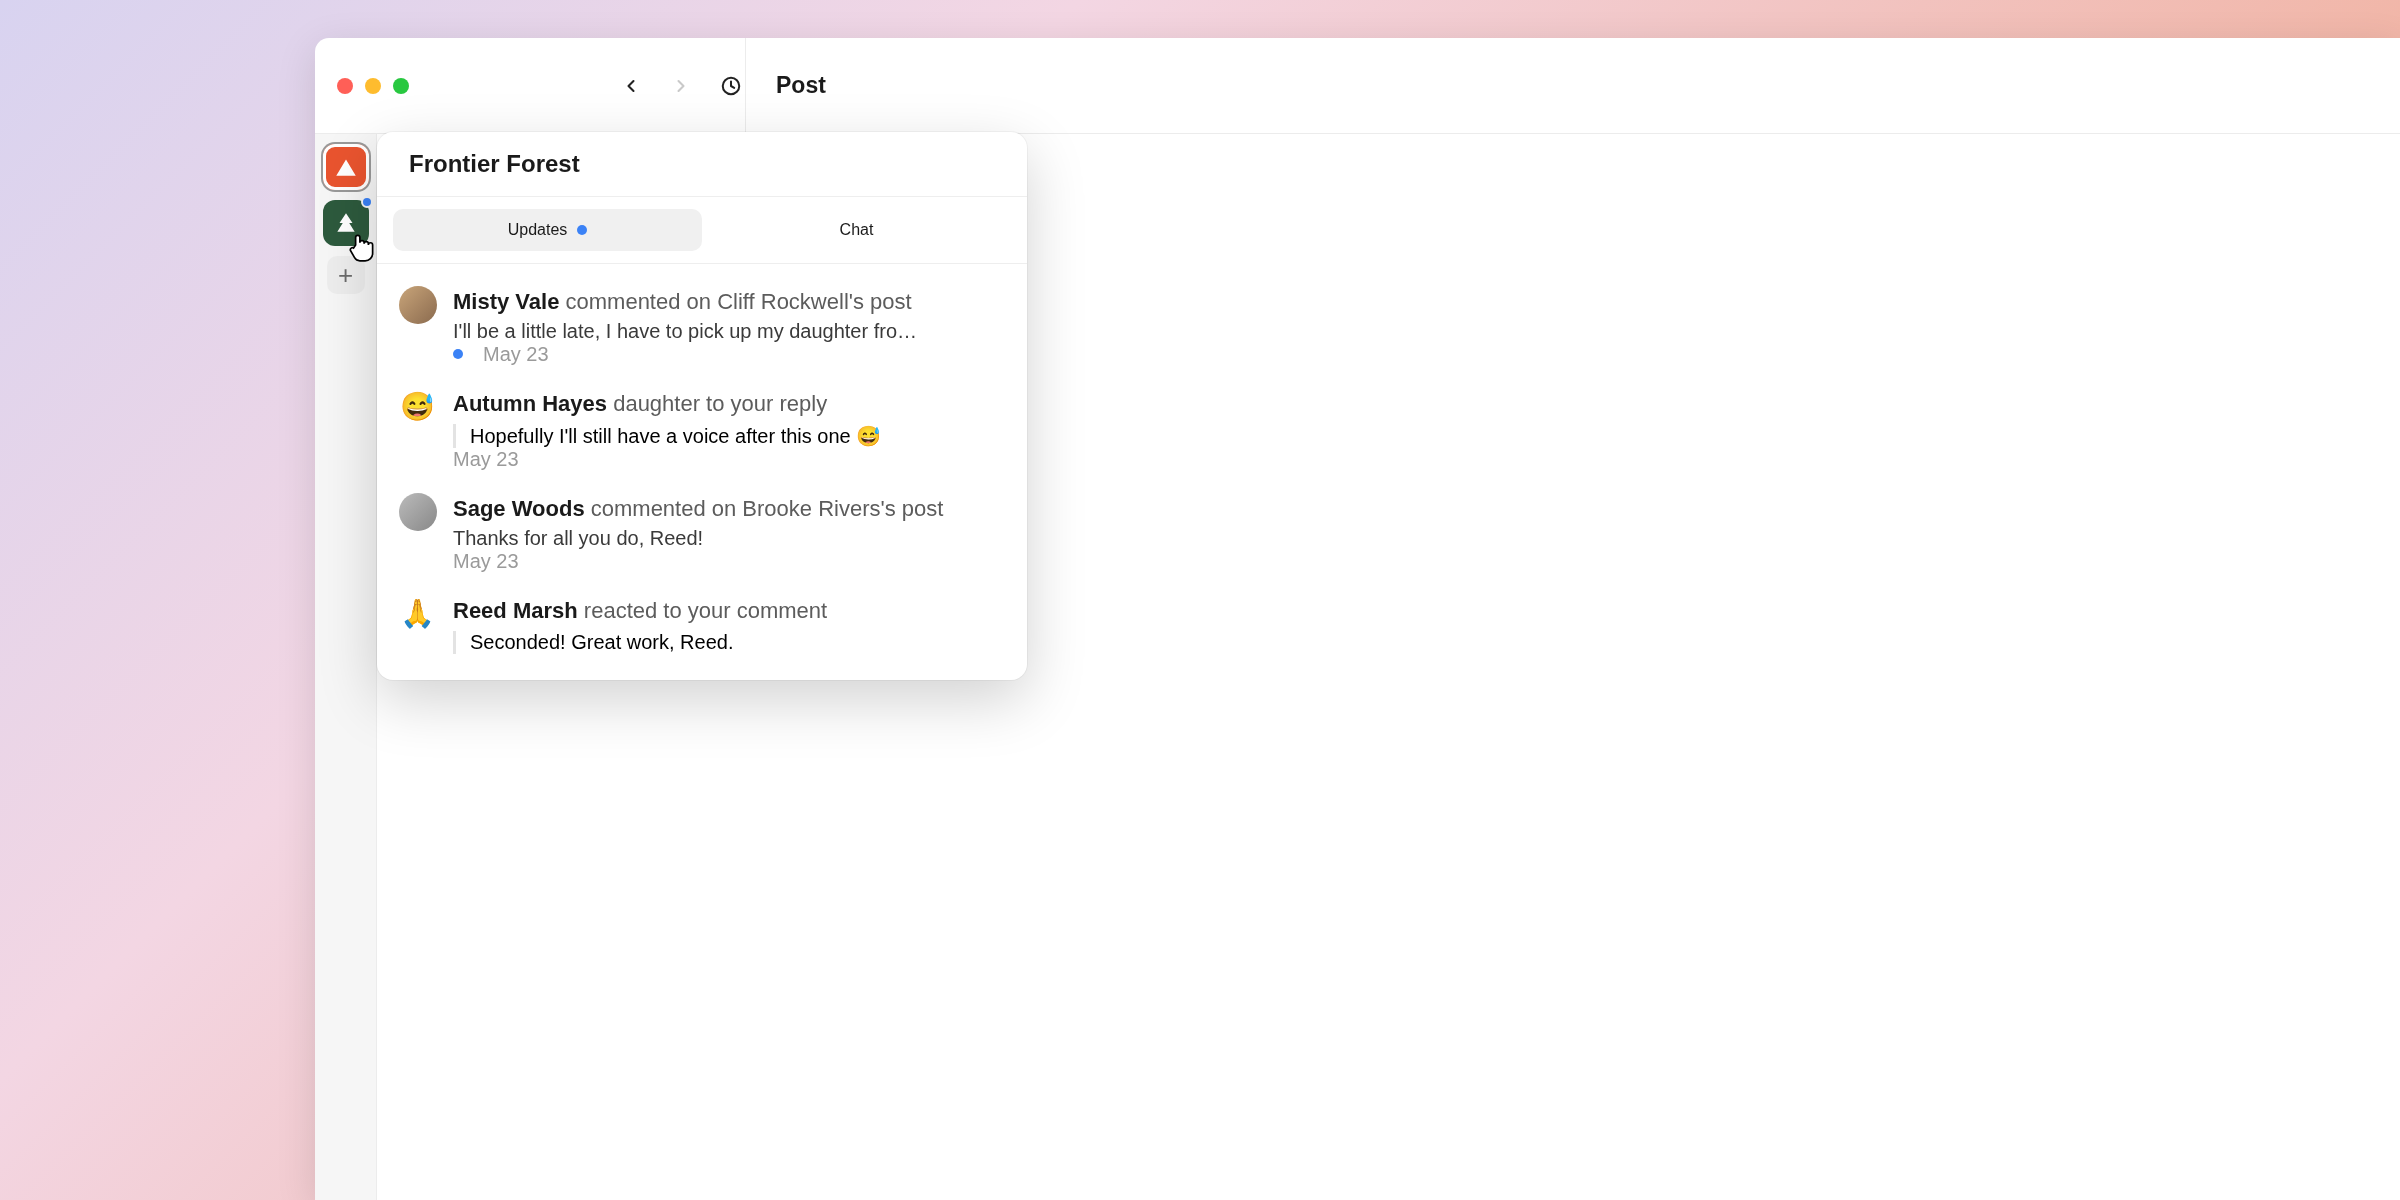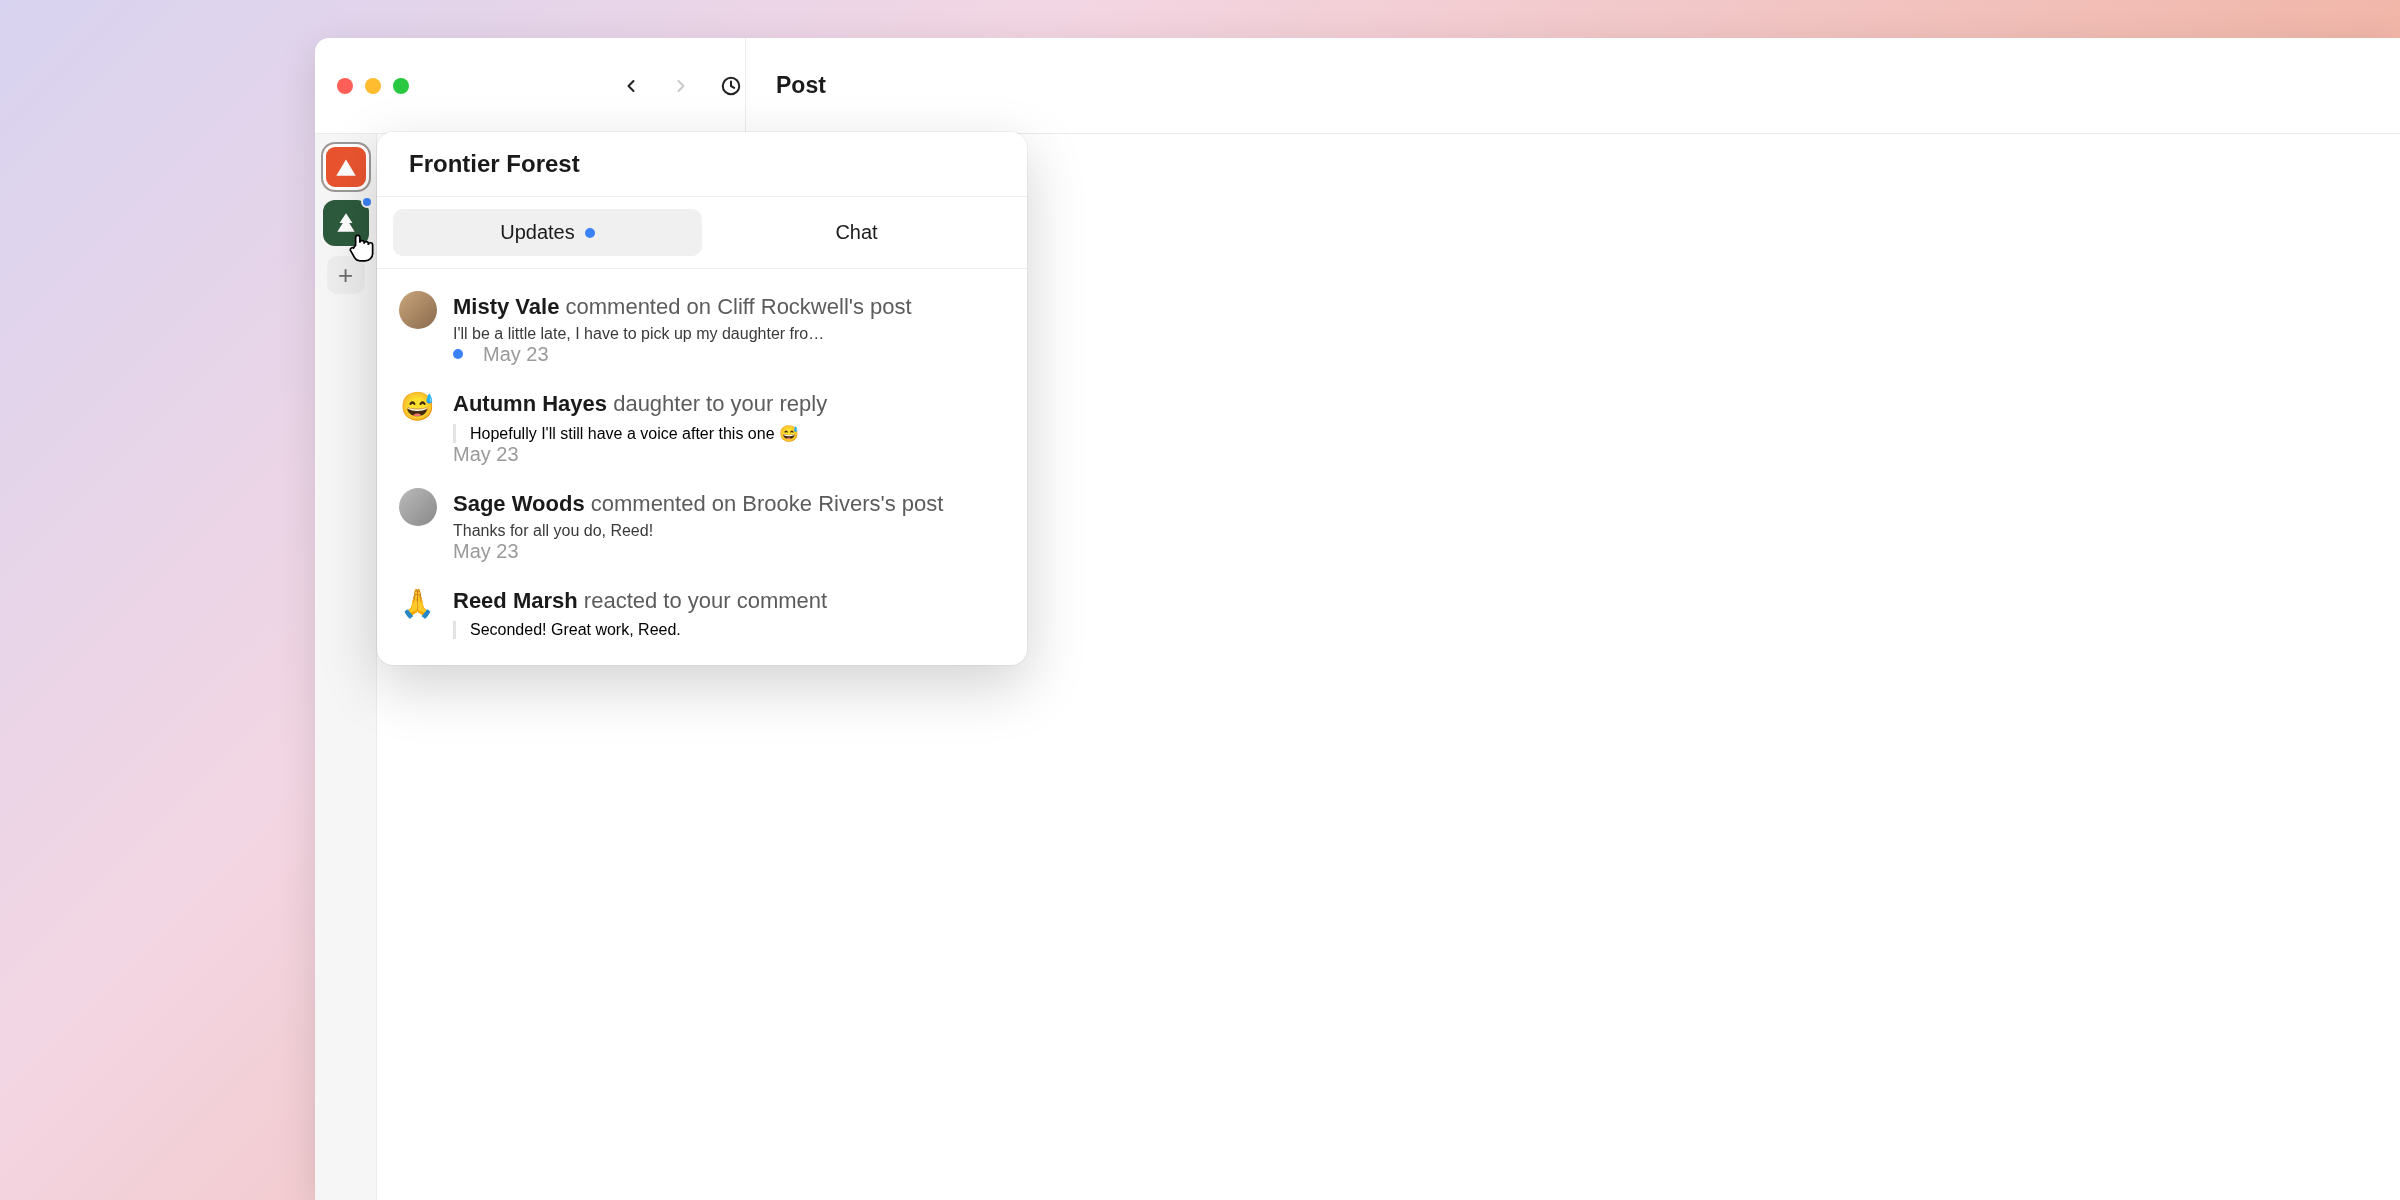--- a/index.html
+++ b/index.html
@@ -116,21 +116,21 @@
     display: flex;
     gap: 0;
     padding: 12px 16px 12px 16px;
     border-bottom: 1px solid #eee;
   }
   .tab {
     flex: 1;
     text-align: center;
     padding: 12px 0;
     border-radius: 10px;
-    font-size: 20px;
+    font-size: 16px;
     font-weight: 500;
     color: #1a1a1a;
     cursor: pointer;
     display: flex;
     align-items: center;
     justify-content: center;
     gap: 10px;
   }
   .tab.active { background: #f0f0f0; }
   .tab .dot { width: 10px; height: 10px; border-radius: 50%; background: #3b82f6; }
@@ -141,21 +141,21 @@
     flex-shrink: 0;
     display: flex; align-items: center; justify-content: center;
     font-size: 28px;
     background: #ddd;
   }
   .avatar.photo1 { background: linear-gradient(135deg,#c9a57a,#8a6a4e); }
   .avatar.photo2 { background: linear-gradient(135deg,#bbb,#888); }
   .update-body { flex: 1; min-width: 0; }
   .update-line1 { font-size: 22px; color: #5c5c5c; line-height: 1.45; }
   .update-line1 .name { font-weight: 600; color: #1a1a1a; }
-  .update-line2 { font-size: 16px; color: #3a3a3a; margin-top: 2px; white-space: nowrap; overflow: hidden; text-overflow: ellipsis; }
+  .update-line2 { font-size: 20px; color: #3a3a3a; margin-top: 2px; white-space: nowrap; overflow: hidden; text-overflow: ellipsis; }
   .update-line2.quoted { border-left: 3px solid #e3e3e3; padding-left: 14px; color: #000000; margin-top: 4px; }
   .update-date { font-size: 20px; color: #9a9a9a; margin-top: 0; display: flex; align-items: center; gap: 20px; }
   .update-date .unread { width: 10px; height: 10px; border-radius: 50%; background: #3b82f6; }
 </style>
 </head>
 <body>
 
 <div class="window">
   <div class="titlebar">
     <div class="titlebar-left">

